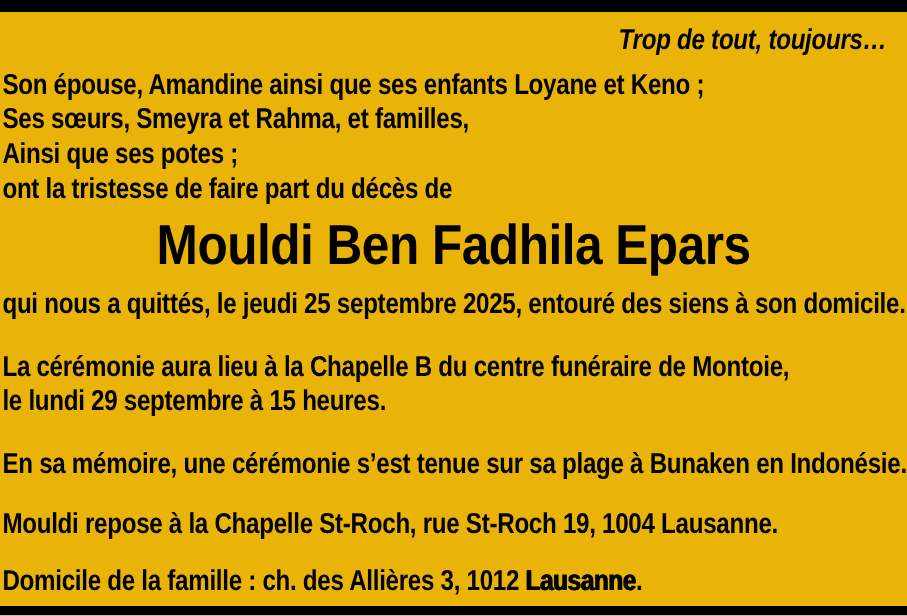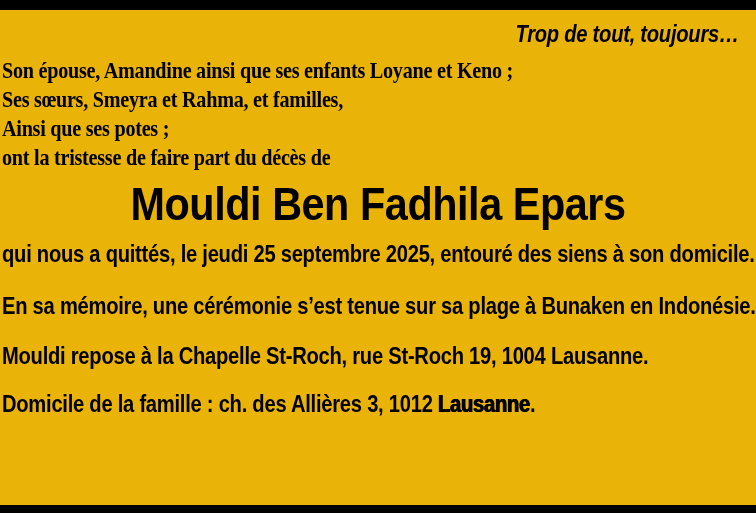--- a/index.html
+++ b/index.html
@@ -36,21 +36,21 @@
     transform: scaleX(0.84);
     transform-origin: 0 50%;
   }
   .motto {
     font-style: italic;
     text-align: right;
     transform-origin: 100% 50%;
     padding-right: 18px;
     margin-top: 9px;
   }
-  .intro { margin-top: 8px; font-family: Liberation Serif, serif; }
+  .intro { margin-top: 8px; }
   .headline {
     font-size: 47px;
     font-weight: 700;
     line-height: 52px;
     letter-spacing: -0.5px;
     text-align: center;
     white-space: nowrap;
     transform: scaleX(0.88);
     transform-origin: 50% 50%;
     margin-top: 6px;
@@ -79,20 +79,24 @@
       <div class="ln">Son épouse, Amandine ainsi que ses enfants Loyane et Keno ;</div>
       <div class="ln">Ses sœurs, Smeyra et Rahma, et familles,</div>
       <div class="ln">Ainsi que ses potes ;</div>
       <div class="ln">ont la tristesse de faire part du décès de</div>
     </div>
 
     <div class="headline">Mouldi Ben Fadhila Epars</div>
 
     <div class="ln death">qui nous a quittés, le jeudi 25 septembre 2025, entouré des siens à son domicile.</div>
 
+    <div class="ceremony">
+      <div class="ln">La cérémonie aura lieu à la Chapelle B du centre funéraire de Montoie,</div>
+      <div class="ln">le lundi 29 septembre à 15 heures.</div>
+    </div>
 
     <div class="ln memorial">En sa mémoire, une cérémonie s’est tenue sur sa plage à Bunaken en Indonésie.</div>
 
     <div class="ln repose">Mouldi repose à la Chapelle St-Roch, rue St-Roch 19, 1004 Lausanne.</div>
 
     <div class="ln family">
       <span>Domicile de la famille : ch. des Allières 3, 1012 </span><span class="city-bold">Lausanne</span><span>.</span>
     </div>
 
   </div>

